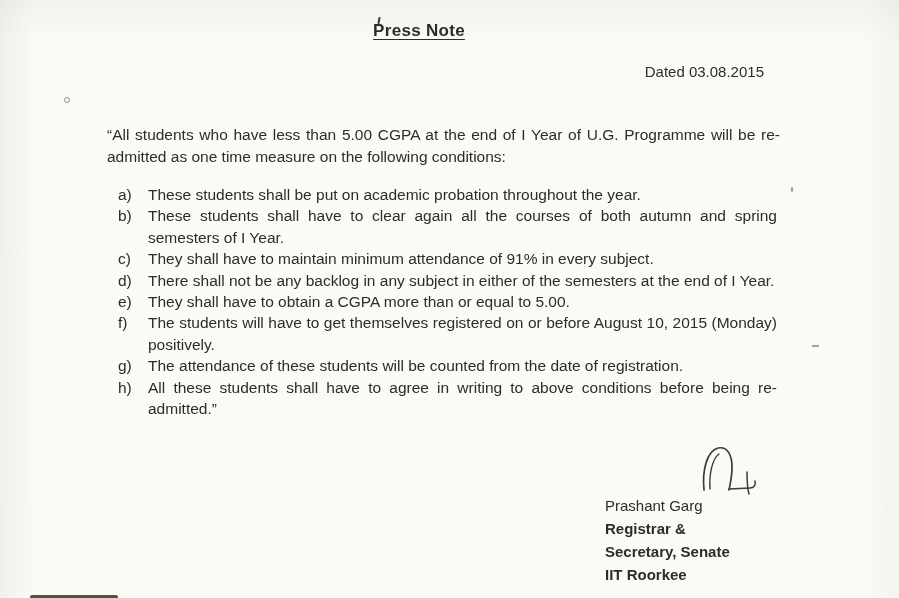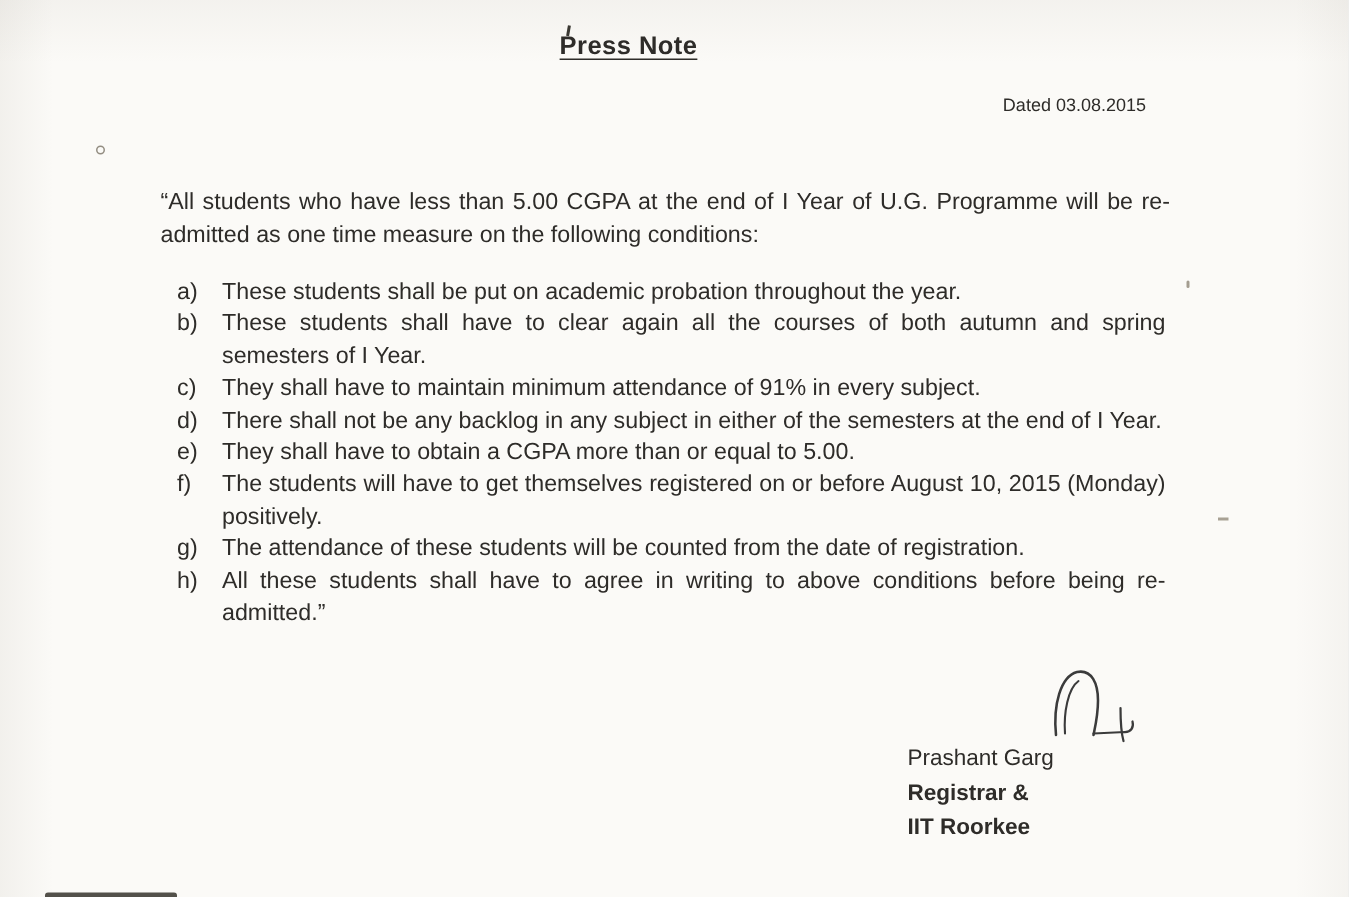--- a/index.html
+++ b/index.html
@@ -20,21 +20,21 @@
   .doc-title {
     display: inline-block;
     font-size: 17px;
     font-weight: bold;
     letter-spacing: 0.3px;
     text-decoration: underline;
     text-underline-offset: 3px;
     text-align: center;
   }
   .tick { position: absolute; top: 17px; left: 378px; width: 2px; height: 7px; background: #3a3832; transform: rotate(10deg); }
-  .date { position: absolute; top: 63px; right: 135px; font-size: 12px; }
+  .date { position: absolute; top: 63px; right: 135px; font-size: 15px; }
   .intro {
     position: absolute; top: 122px; left: 105px; width: 673px;
     margin: 2px; font-size: 15.5px; line-height: 21.6px; text-align: justify;
   }
   .conditions { position: absolute; top: 184px; left: 118px; width: 659px; font-size: 15.5px; line-height: 21.4px; }
   .cond-row { display: flex; }
   .cond-label { flex: 0 0 30px; width: 30px; }
   .cond-text { flex: 1; text-align: justify; }
   .sig-scribble { position: absolute; top: 444px; left: 697px; }
   .sig-block {
@@ -102,20 +102,21 @@
   <svg class="sig-scribble" width="76" height="52" viewBox="0 0 76 52" aria-hidden="true">
     <path d="M7,46 C5,26 10,7 21,4 C31,2 35,12 35,23 C35,33 33,41 32,46" fill="none" stroke="#3b3b3b" stroke-width="1.7" stroke-linecap="round"></path>
     <path d="M13,45 C12,31 15,15 22,10" fill="none" stroke="#3b3b3b" stroke-width="1.4" stroke-linecap="round"></path>
     <path d="M32,45 L53,44 C57,44 59,41 58,37" fill="none" stroke="#3b3b3b" stroke-width="1.5" stroke-linecap="round"></path>
     <path d="M50,28 C50,34 50,43 52,50" fill="none" stroke="#3b3b3b" stroke-width="1.5" stroke-linecap="round"></path>
   </svg>
 
   <div class="sig-block">
     <div class="sig-name">Prashant Garg</div>
     <div class="sig-bold">Registrar &amp;</div>
+    <div class="sig-bold">Secretary, Senate</div>
     <div class="sig-bold">IIT Roorkee</div>
   </div>
 
   <div class="speck speck-1"></div>
   <div class="speck speck-2"></div>
   <div class="speck speck-3"></div>
   <div class="bottom-mark"></div>
 
 </div>
 

